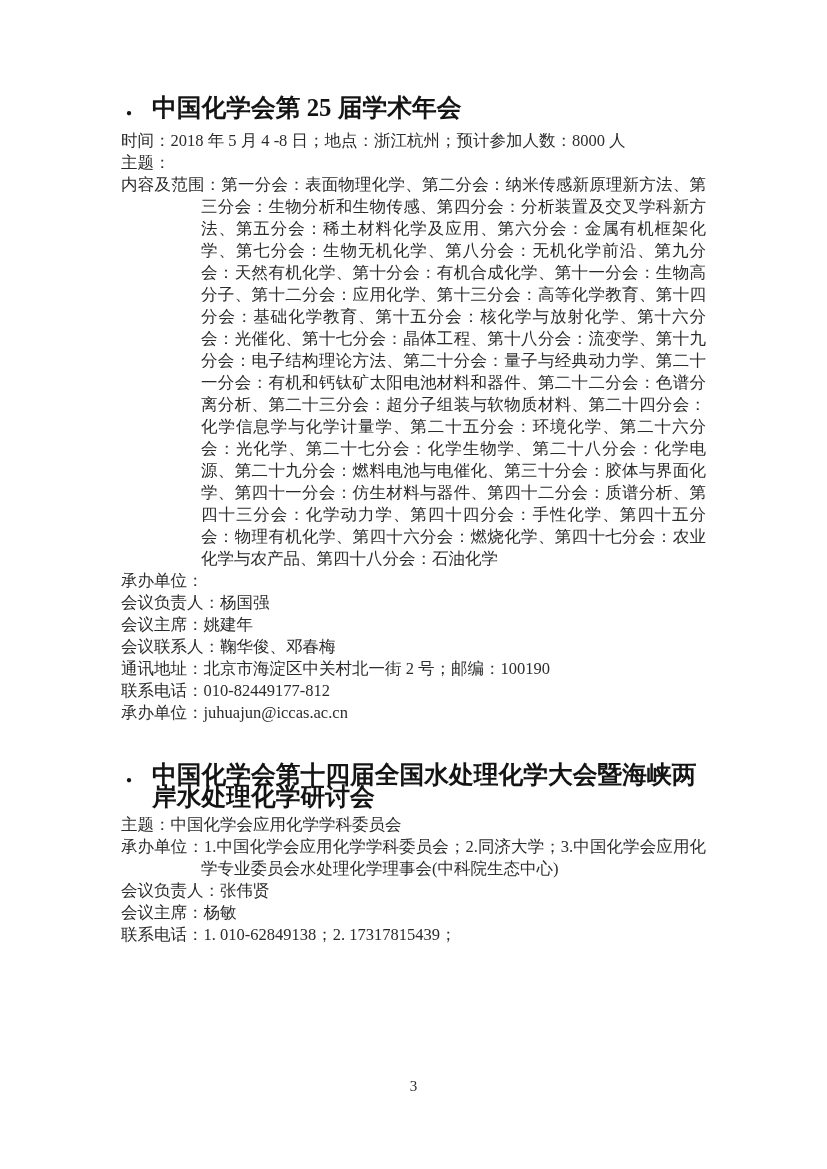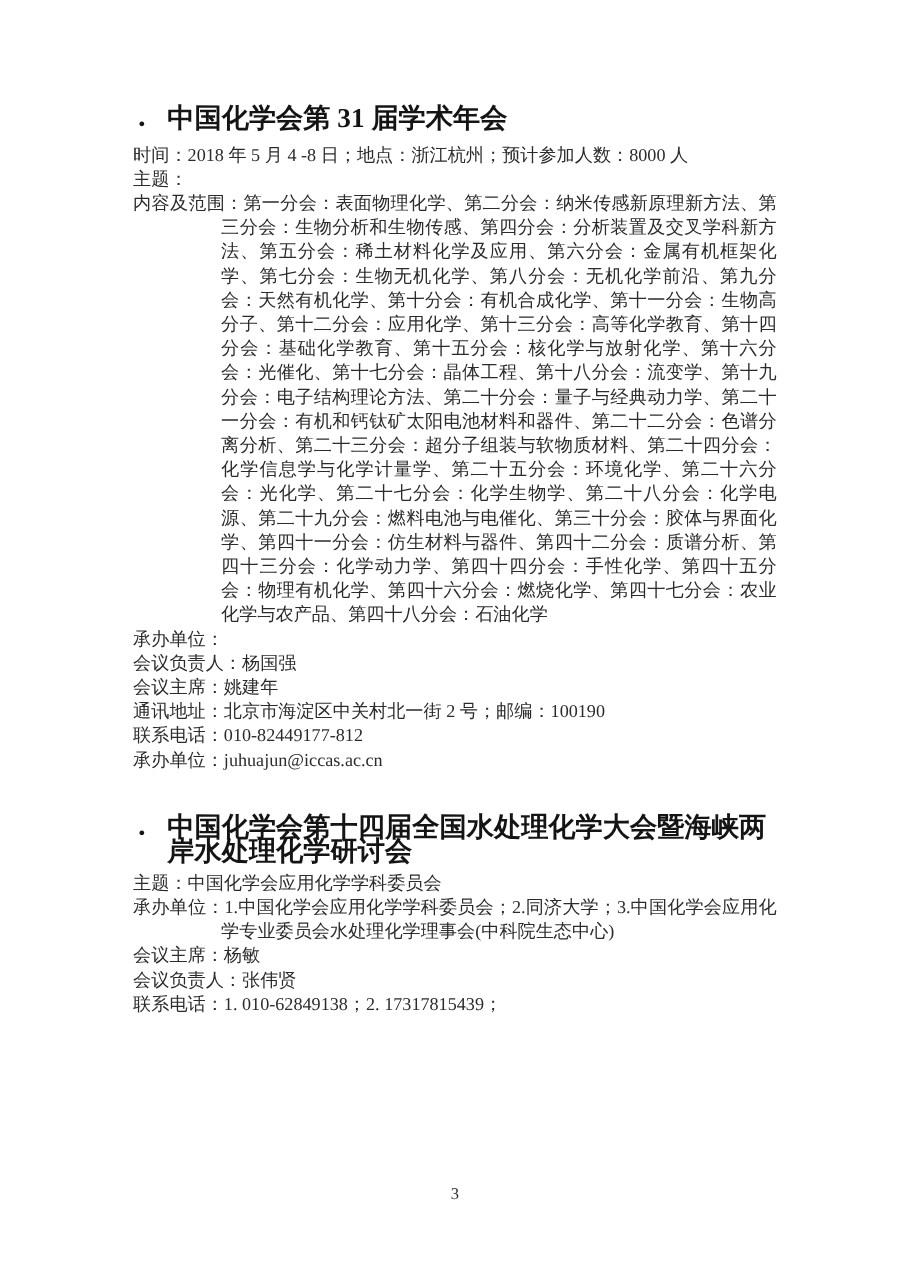--- a/index.html
+++ b/index.html
@@ -62,35 +62,36 @@
   }
 </style>
 </head>
 <body>
 
 <div class="page">
   <div id="entries">
   <section class="entry">
     <h2 class="entry-title">
       <span class="bullet">●</span>
-      <span class="title-text">中国化学会第 31 届学术年会</span>
+      <span class="title-text">中国化学会第 25 届学术年会</span>
     </h2>
     <div class="fields">
   <p class="field"><span class="field-label">时间：</span><span class="field-value">2018 年 5 月 4 -8 日；地点：浙江杭州；预计参加人数：8000 人</span></p>
 
   <p class="field"><span class="field-label">主题：</span><span class="field-value"></span></p>
 
   <p class="field"><span class="field-label">内容及范围：</span><span class="field-value">第一分会：表面物理化学、第二分会：纳米传感新原理新方法、第三分会：生物分析和生物传感、第四分会：分析装置及交叉学科新方法、第五分会：稀土材料化学及应用、第六分会：金属有机框架化学、第七分会：生物无机化学、第八分会：无机化学前沿、第九分会：天然有机化学、第十分会：有机合成化学、第十一分会：生物高分子、第十二分会：应用化学、第十三分会：高等化学教育、第十四分会：基础化学教育、第十五分会：核化学与放射化学、第十六分会：光催化、第十七分会：晶体工程、第十八分会：流变学、第十九分会：电子结构理论方法、第二十分会：量子与经典动力学、第二十一分会：有机和钙钛矿太阳电池材料和器件、第二十二分会：色谱分离分析、第二十三分会：超分子组装与软物质材料、第二十四分会：化学信息学与化学计量学、第二十五分会：环境化学、第二十六分会：光化学、第二十七分会：化学生物学、第二十八分会：化学电源、第二十九分会：燃料电池与电催化、第三十分会：胶体与界面化学、第四十一分会：仿生材料与器件、第四十二分会：质谱分析、第四十三分会：化学动力学、第四十四分会：手性化学、第四十五分会：物理有机化学、第四十六分会：燃烧化学、第四十七分会：农业化学与农产品、第四十八分会：石油化学</span></p>
 
   <p class="field"><span class="field-label">承办单位：</span><span class="field-value"></span></p>
 
   <p class="field"><span class="field-label">会议负责人：</span><span class="field-value">杨国强</span></p>
 
   <p class="field"><span class="field-label">会议主席：</span><span class="field-value">姚建年</span></p>
 
+  <p class="field"><span class="field-label">会议联系人：</span><span class="field-value">鞠华俊、邓春梅</span></p>
 
   <p class="field"><span class="field-label">通讯地址：</span><span class="field-value">北京市海淀区中关村北一街 2 号；邮编：100190</span></p>
 
   <p class="field"><span class="field-label">联系电话：</span><span class="field-value">010-82449177-812</span></p>
 
   <p class="field"><span class="field-label">承办单位：</span><span class="field-value">juhuajun@iccas.ac.cn</span></p>
 </div>
   </section>
 
   <section class="entry">
@@ -98,23 +99,23 @@
       <span class="bullet">●</span>
       <span class="title-text">中国化学会第十四届全国水处理化学大会暨海峡两岸水处理化学研讨会</span>
     </h2>
     <div class="fields">
 
   <p class="field"><span class="field-label">主题：</span><span class="field-value">中国化学会应用化学学科委员会</span></p>
 
 
   <p class="field"><span class="field-label">承办单位：</span><span class="field-value">1.中国化学会应用化学学科委员会；2.同济大学；3.中国化学会应用化学专业委员会水处理化学理事会(中科院生态中心)</span></p>
 
+  <p class="field"><span class="field-label">会议负责人：</span><span class="field-value">张伟贤</span></p>
+
   <p class="field"><span class="field-label">会议主席：</span><span class="field-value">杨敏</span></p>
-
-  <p class="field"><span class="field-label">会议负责人：</span><span class="field-value">张伟贤</span></p>
 
 
 
   <p class="field"><span class="field-label">联系电话：</span><span class="field-value">1. 010-62849138；2. 17317815439；</span></p>
 </div>
   </section>
 </div>
   <div class="page-number">3</div>
 </div>
 

